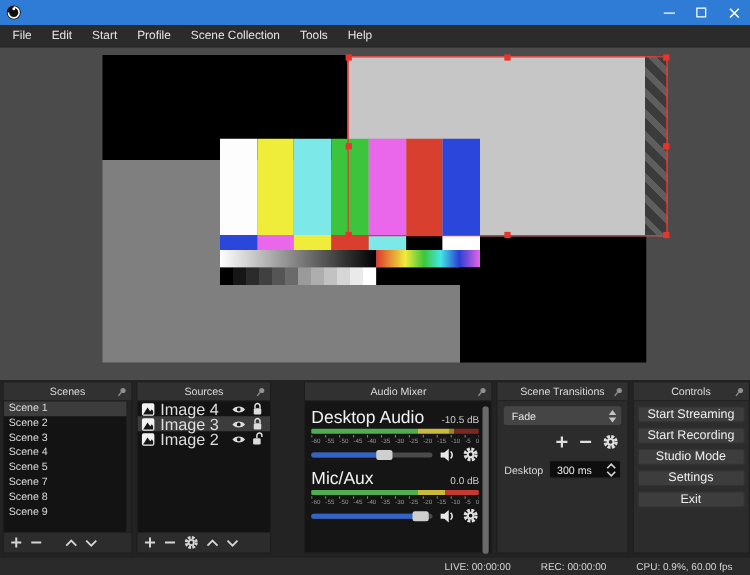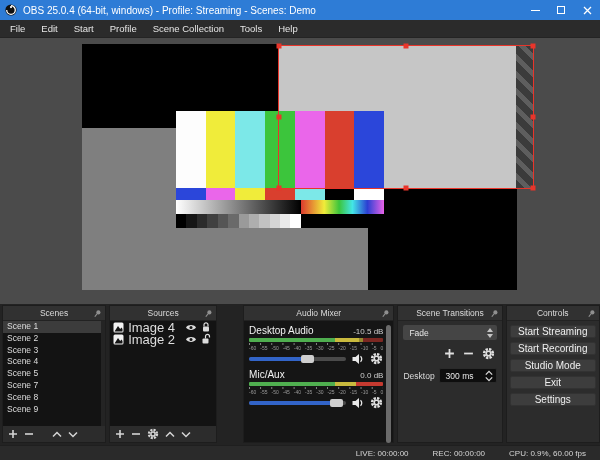--- a/index.html
+++ b/index.html
@@ -77,21 +77,21 @@
                 padding:0 5px 0 3px; gap:4px; }
   .source-row.selected { background:#3c3c3c; }
   .source-row .s-name { flex:1; white-space:nowrap; overflow:hidden; }
   .source-row svg.s-icon { flex:none; }
   .dim { opacity:.4; }
 
   
   .mixer-body { flex:1; background:#151515; padding:4px 10px 0 5px; position:relative; }
   .mixer-channel { margin-bottom:4px; }
   .ch-head { display:flex; justify-content:space-between; align-items:baseline; }
-  .ch-name { color:#f2f2f2; font-size:10px; }
+  .ch-name { color:#f2f2f2; font-size:14px; }
   .ch-level { color:#cfcfcf; font-size:8px; }
   .meter { height:4px; margin-top:2px; border-radius:1px; }
   .tickmarks { height:2px; margin-top:1px;
       background-image:linear-gradient(to right,#8a8a8a 1px,transparent 1px);
       background-size:calc(100%/12) 100%; }
   .ticks { display:flex; justify-content:space-between; color:#9a9a9a; font-size:5px; height:6px; line-height:6px; }
   .slider-row { display:flex; align-items:center; gap:5px; height:13px; margin-top:1px; }
   .slider { flex:1; height:4px; background:#4a4a4a; border-radius:2px; position:relative; }
   .slider .fill { position:absolute; left:0; top:0; height:100%; background:#3264c8; border-radius:2px; }
   .slider .knob { position:absolute; top:-2px; width:13px; height:8px; background:#cfcfcf; border-radius:2px; }
@@ -127,21 +127,20 @@
 <body>
 
 <div class="app">
 
   <div class="titlebar">
     <svg class="logo" viewBox="0 0 12 12">
       <circle cx="6" cy="6" r="5.6" fill="#101010"></circle>
       <path d="M6 1.7 a4.3 4.3 0 1 1 -4.3 4.3" fill="none" stroke="#fff" stroke-width="1.3"></path>
       <circle cx="6" cy="3.1" r="1.1" fill="#fff"></circle>
     </svg>
-    <span class="title">OBS 25.0.4 (64-bit, windows) - Profile: Streaming - Scenes: Demo</span>
     <div class="win-btns">
       <span class="win-btn">
           <span class="glyph-min"></span>
         </span>
       <span class="win-btn">
           <span class="glyph-max"></span>
         </span>
       <span class="win-btn">
         <svg width="9" height="9" viewBox="0 0 9 9">
           <path d="M1 1 L8 8 M8 1 L1 8" stroke="#fff" stroke-width="1.3"></path>
@@ -261,20 +260,39 @@
             <path d="M4.4 5.4 L2 8.6" stroke="#a8a8a8" stroke-width="1.2"></path>
         </svg>
       </div>
       <div class="listbox" id="sources-list">
           <div class="source-row">
             <svg class="s-icon" width="11" height="11" viewBox="0 0 11 11">
               <rect x="0.5" y="0.5" width="10" height="10" rx="1.5" fill="#f2f2f2"></rect>
               <path d="M1.5 9.5 L5 4 L7.2 7 L8.5 5.4 L9.5 7 V9.5 Z" fill="#161616"></path>
             </svg>
             <span class="s-name">Image 4</span>
+            <span class="tb-icon">
+              <svg width="12" height="9" viewBox="0 0 12 8">
+                <path d="M1 4 C3 0.8 9 0.8 11 4 C9 7.2 3 7.2 1 4 Z" fill="#ddd"></path>
+                <circle cx="6" cy="4" r="1.5" fill="#151515"></circle>
+              </svg>
+            </span>
+            <span class="tb-icon">
+              <svg width="10" height="12" viewBox="0 0 10 12">
+                <path d="M3 5.5 V3.8 a2 2 0 0 1 4 0 V5.5" fill="none" stroke="#ddd" stroke-width="1.2"></path>
+                <rect x="2" y="5.5" width="6" height="5" rx="1" fill="#ddd"></rect>
+              </svg>
+            </span>
+          </div>
+          <div class="source-row selected">
+            <svg class="s-icon" width="11" height="11" viewBox="0 0 11 11">
+              <rect x="0.5" y="0.5" width="10" height="10" rx="1.5" fill="#f2f2f2"></rect>
+              <path d="M1.5 9.5 L5 4 L7.2 7 L8.5 5.4 L9.5 7 V9.5 Z" fill="#161616"></path>
+            </svg>
+            <span class="s-name">Image 3</span>
             <span class="tb-icon">
               <svg width="12" height="9" viewBox="0 0 12 8">
                 <path d="M1 4 C3 0.8 9 0.8 11 4 C9 7.2 3 7.2 1 4 Z" fill="#ddd"></path>
                 <circle cx="6" cy="4" r="1.5" fill="#151515"></circle>
               </svg>
             </span>
             <span class="tb-icon">
               <svg width="10" height="12" viewBox="0 0 10 12">
                 <path d="M3 5.5 V3.8 a2 2 0 0 1 4 0 V5.5" fill="none" stroke="#ddd" stroke-width="1.2"></path>
                 <rect x="2" y="5.5" width="6" height="5" rx="1" fill="#ddd"></rect>
@@ -477,22 +495,22 @@
         <span class="ph-title">Controls</span>
         <svg class="pin" viewBox="0 0 10 10">
           <circle cx="6" cy="3.8" r="2.3" fill="#a8a8a8"></circle>
             <path d="M4.4 5.4 L2 8.6" stroke="#a8a8a8" stroke-width="1.2"></path>
         </svg>
       </div>
       <div class="controls-body" id="controls-buttons">
           <button class="control-btn">Start Streaming</button>
           <button class="control-btn">Start Recording</button>
           <button class="control-btn">Studio Mode</button>
+          <button class="control-btn">Settings</button>
           <button class="control-btn">Exit</button>
-          <button class="control-btn">Settings</button>
         </div>
     </div>
   </div>
 
   <div class="statusbar">
     <span>LIVE: 00:00:00</span>
     <span>REC: 00:00:00</span>
     <span>CPU: 0.9%, 60.00 fps</span>
   </div>
 </div>

